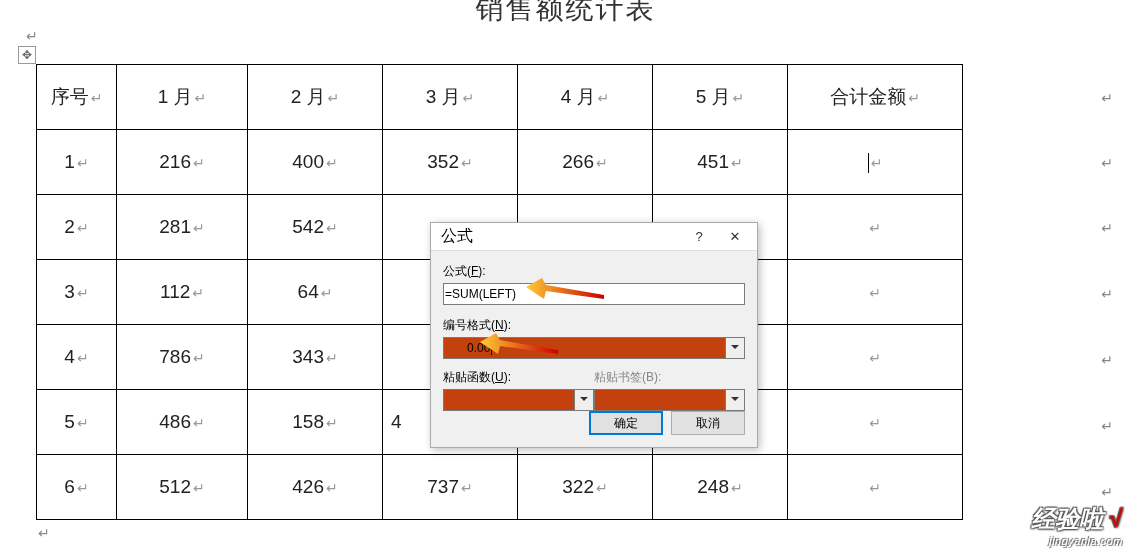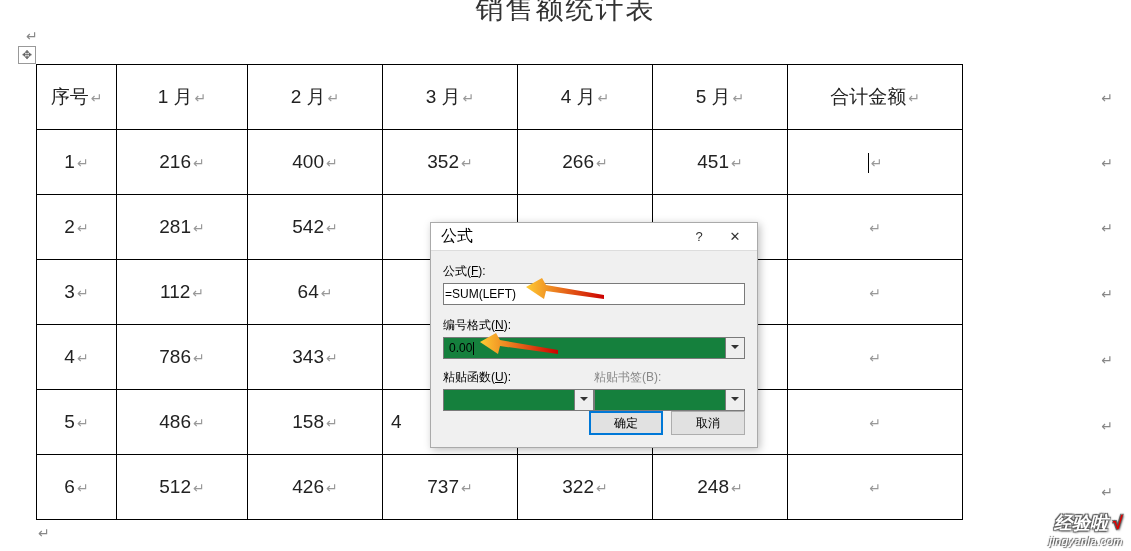--- a/index.html
+++ b/index.html
@@ -136,26 +136,26 @@
       padding: 0 1px;
       font-size: 12px;
       font-family: inherit;
     }
     .dlg-row { display: flex; }
     .dlg-col { flex: 1; }
     .dlg-select {
       width: 100%;
       height: 22px;
       border: 1px solid #7a7a7a;
-      background: #15803d;
+      background: #c2410c;
       font-size: 12px;
       position: relative;
       display: flex;
       align-items: center;
-      padding: 0 5px;
+      padding: 0 23px;
     }
     .dlg-select::after {
       content: "";
       position: absolute;
       right: 0; top: 0;
       width: 18px; height: 100%;
       border-left: 1px solid #7a7a7a;
       background: #efefef;
     }
     .dlg-select .chev {
@@ -191,21 +191,21 @@
     }
     .arrow svg { display: block; }
     
     .watermark {
       position: absolute;
       right: 8px;
       bottom: 4px;
       text-align: right;
     }
     .watermark .wm1 {
-      font-size: 18px;
+      font-size: 24px;
       font-weight: 700;
       color: #fff;
       text-shadow: 1px 1px 2px #555, -1px -1px 1px #555, 1px -1px 1px #555, -1px 1px 1px #555;
       font-style: italic;
     }
     .watermark .wm1 .check { color: #d00; font-style: normal; }
     .watermark .wm2 {
       font-size: 11px;
       color: #fff;
       text-shadow: 1px 1px 1px #555, -1px -1px 1px #555;

